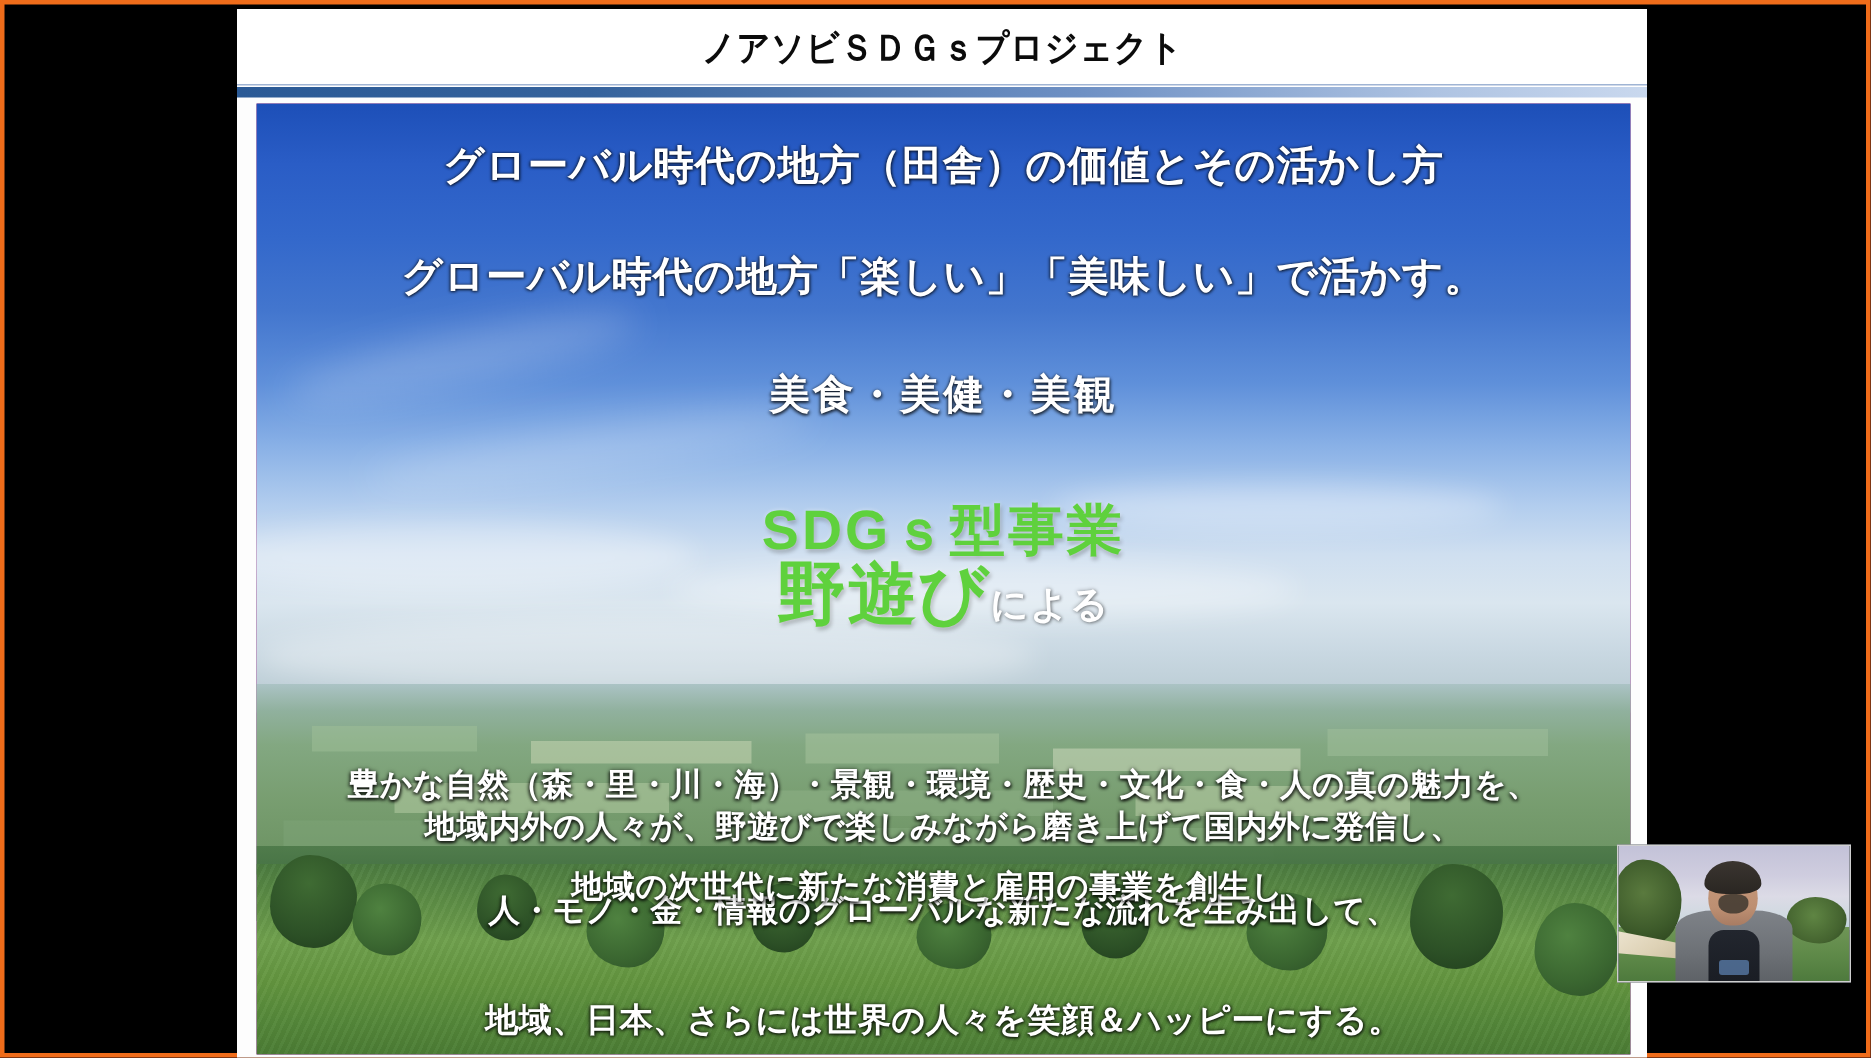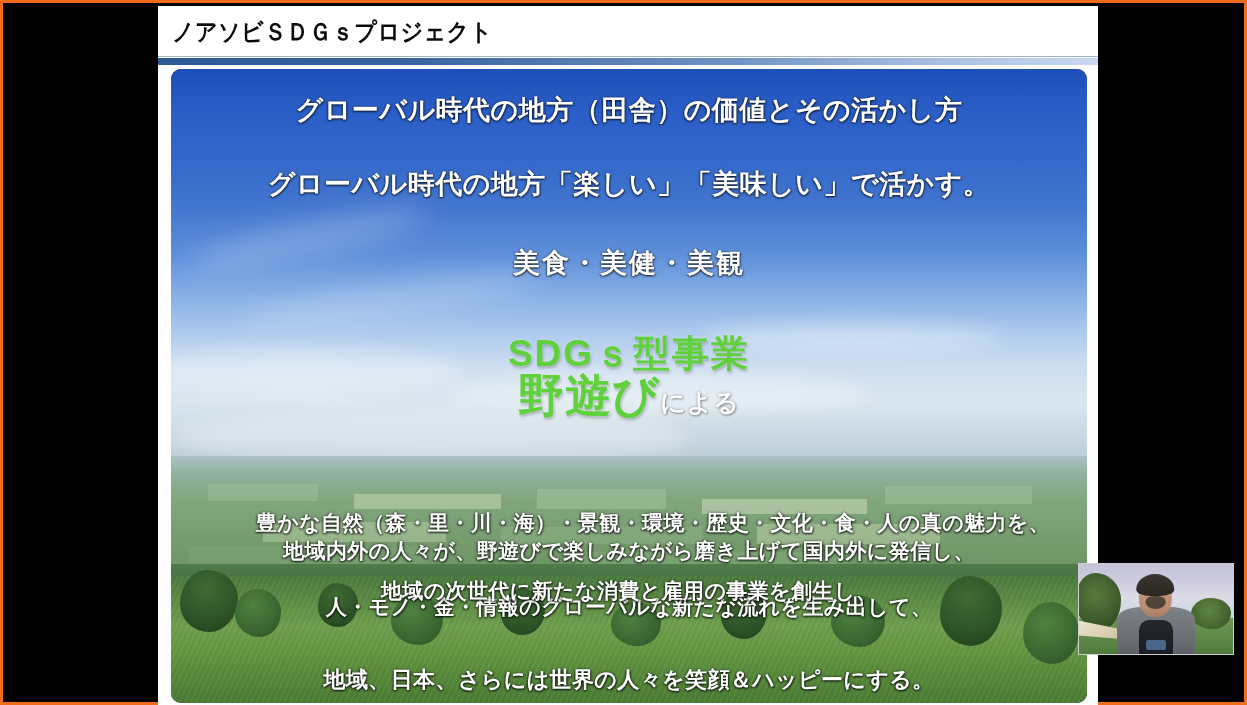--- a/index.html
+++ b/index.html
@@ -38,20 +38,21 @@
 
   
   #slide-title-bar {
     position: absolute;
     left: 0; top: 0;
     width: 940px;
     height: 52px;
     background: #ffffff;
     display: flex;
     align-items: center;
+    justify-content: center;
   }
   #slide-title-text {
     font-size: 24px;
     font-weight: 700;
     color: #0b0b0b;
     letter-spacing: 0.5px;
     white-space: nowrap;
     transform: scaleX(0.92);
   }
 
@@ -75,21 +76,20 @@
 
   
   #slide-photo {
     position: absolute;
     left: 13px;
     top: 63px;
     width: 916px;
     height: 634px;
     overflow: hidden;
     background: #701a75;
-    border-radius: 10px;
   }
 
   
   .sky {
     position: absolute;
     left: 0; top: 0;
     width: 100%;
     height: 64%;
     background: linear-gradient(to bottom,
       #1d4fb8 0%,
@@ -248,21 +248,21 @@
     color: #ffffff;
     font-weight: 700;
     font-size: 21px;
     white-space: nowrap;
     letter-spacing: 0.4px;
     text-shadow:
       0 0 3px rgba(0,0,0,0.6),
       1px 1px 2px rgba(0,0,0,0.6),
       -1px 1px 2px rgba(0,0,0,0.45);
   }
-  #body-line-1 { top: 440px; padding-left: 24px; }
+  #body-line-1 { top: 440px; }
   #body-line-2 { top: 468px; }
   #body-line-3 { top: 496px; margin-top: 28px; }
   #body-line-4 { top: 508px; }
   #body-line-5 { top: 562px; font-size: 22px; }
   #body-line-6 { top: 596px; font-size: 22px; }
 
   
   #webcam-overlay {
     position: absolute;
     left: 1075px;

